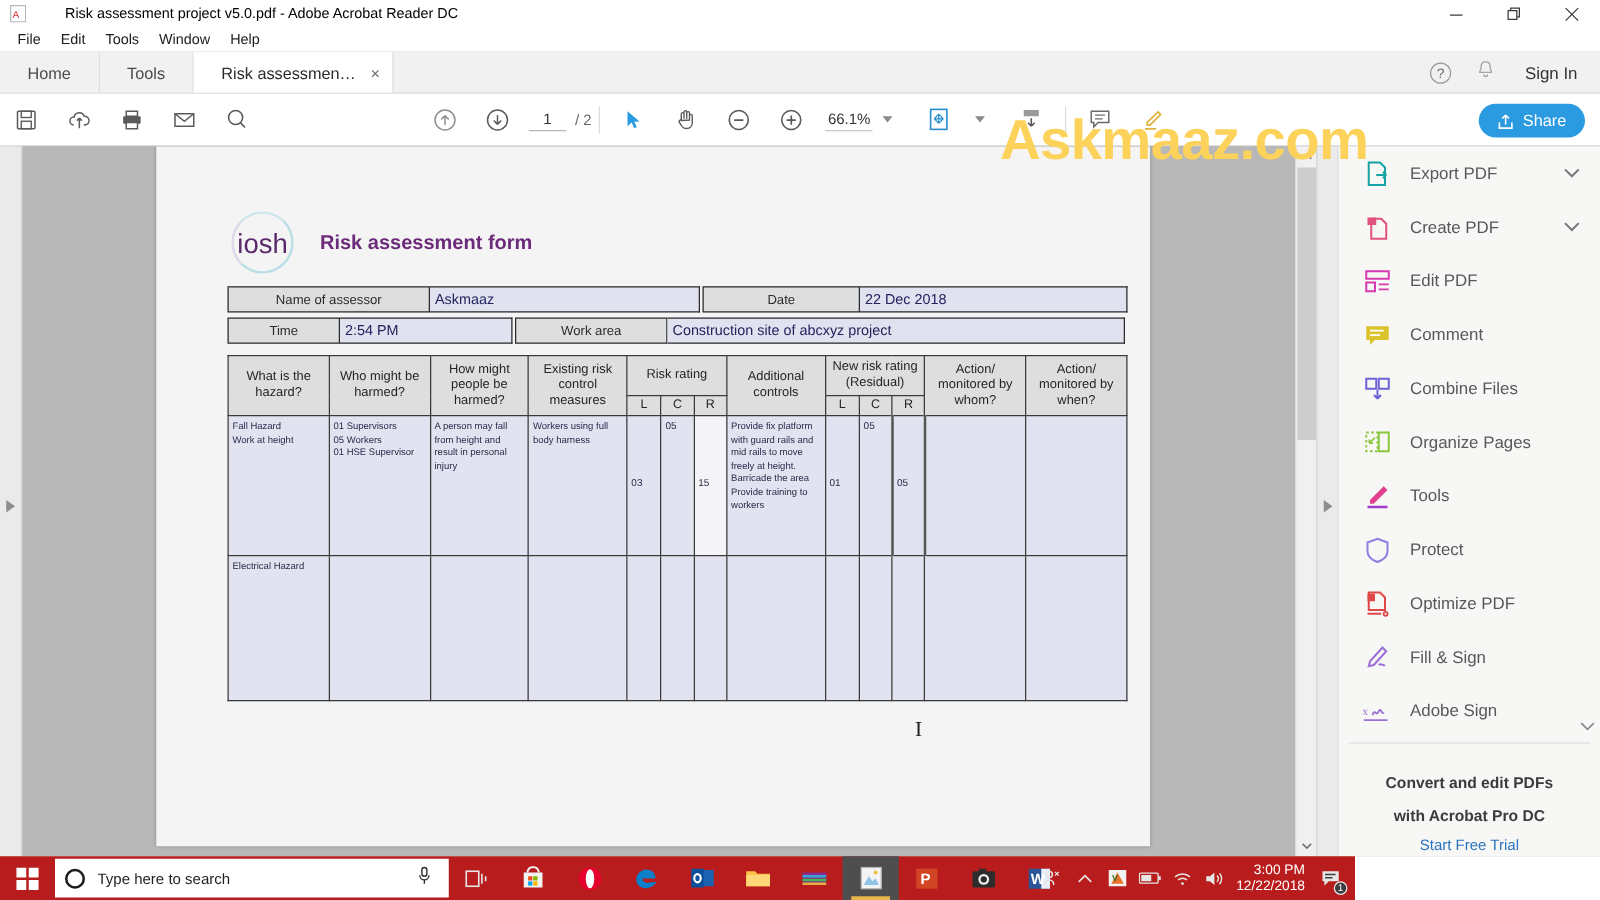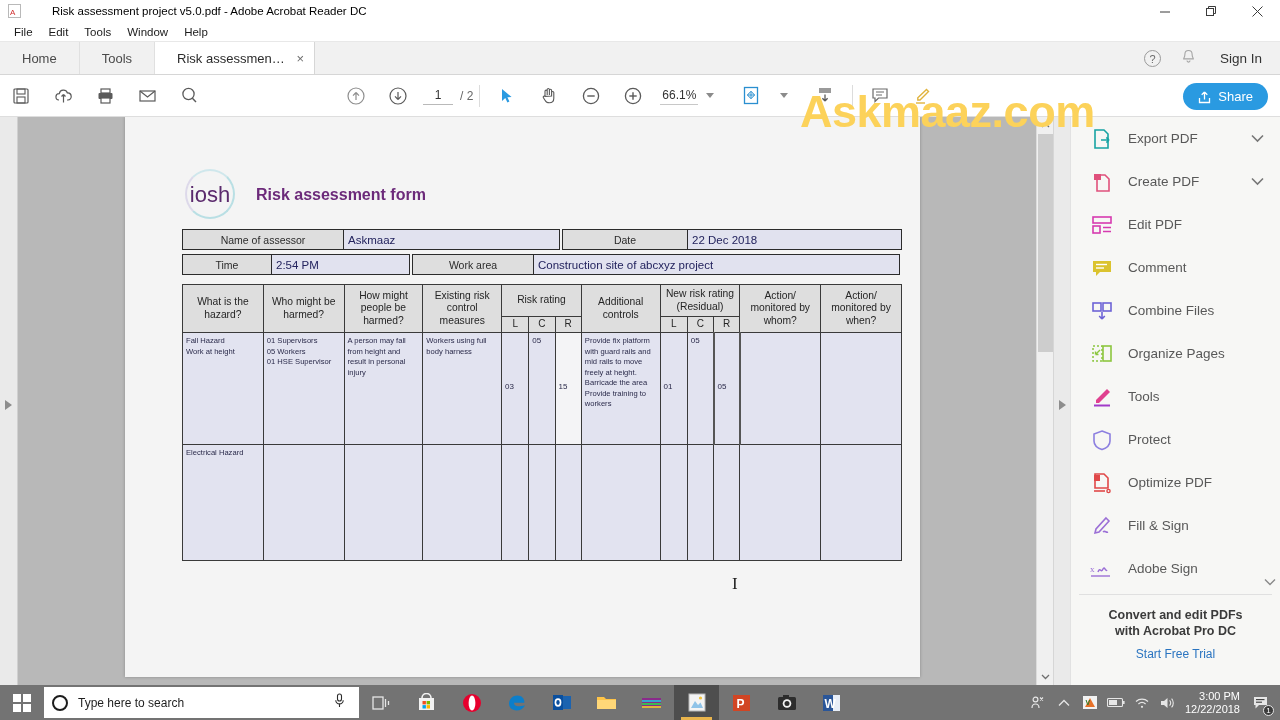--- a/index.html
+++ b/index.html
@@ -170,21 +170,21 @@
   }
   .tool-item .ticon { width: 26px; height: 26px; margin-right: 13px; display:flex; align-items:center; justify-content:center;}
   .tool-item .tlabel { font-size: 13.5px; color: #585858; white-space: nowrap; }
   .tool-item .tchev {
     position: absolute; right: 16px; color: #777; font-size: 12px;
   }
   .panel-divider { height:1px; background:#e0e0e0; margin: 4px 8px 0 8px; }
   .promo {
     text-align: center; padding-top: 12px;
   }
-  .promo .l1 { font-size: 12.5px; font-weight: bold; color: #3b3b3b; line-height: 16px; }
+  .promo .l1 { font-size: 12.5px; font-weight: bold; color: #3b3b3b; line-height: 16px; margin-top: 11px; }
   .promo .trial { font-size: 12px; color: #2a74c0; margin-top: 8px; }
   .panel-scrollchev {
     position: absolute; right: 4px; bottom: 97px; color: #8a8a8a; font-size: 11px;
   }
 
   
   .form { position: absolute; left: 57px; top: 50px; width: 720px; }
   .logo-row { display: flex; align-items: center; height: 56px; }
   .iosh {
     width: 56px; height: 52px; position: relative; margin-left: 0px;
@@ -237,22 +237,22 @@
   .rtable td.bottom-num { vertical-align: bottom; padding-bottom: 52px; }
   .rtable td.lighter { background: #f4f4f6; }
   .rtable td.focused { background: #e2e3f0; border-left: 2px solid #555; border-right: 2px solid #555;}
   .ibeam {
     position:absolute; left: 714px; top: 457px; z-index: 31; color:#222;
     font-size: 17px; font-family: "Liberation Serif", serif;
   }
 
   
   .taskbar {
-    position: absolute; left: 0; bottom: 0; width: 1280px; height: 35px;
-    background: #737373; display: flex; align-items: center; margin-top: 19px;
+    position: absolute; left: 0; bottom: 0; width: 1084px; height: 35px;
+    background: #b91c1c; display: flex; align-items: center; margin-top: 19px;
   }
   .start {
     width: 44px; height: 35px; display:flex; align-items:center; justify-content:center;
   }
   .searchbox {
     width: 315px; height: 31px; background: #ffffff; margin-left: 0px;
     display: flex; align-items: center; padding: 0 8px; position: relative;
   }
   .searchbox .ring {
     width: 16px; height: 16px; border: 2px solid #1c1c1c; border-radius: 50%; margin-right: 10px;

